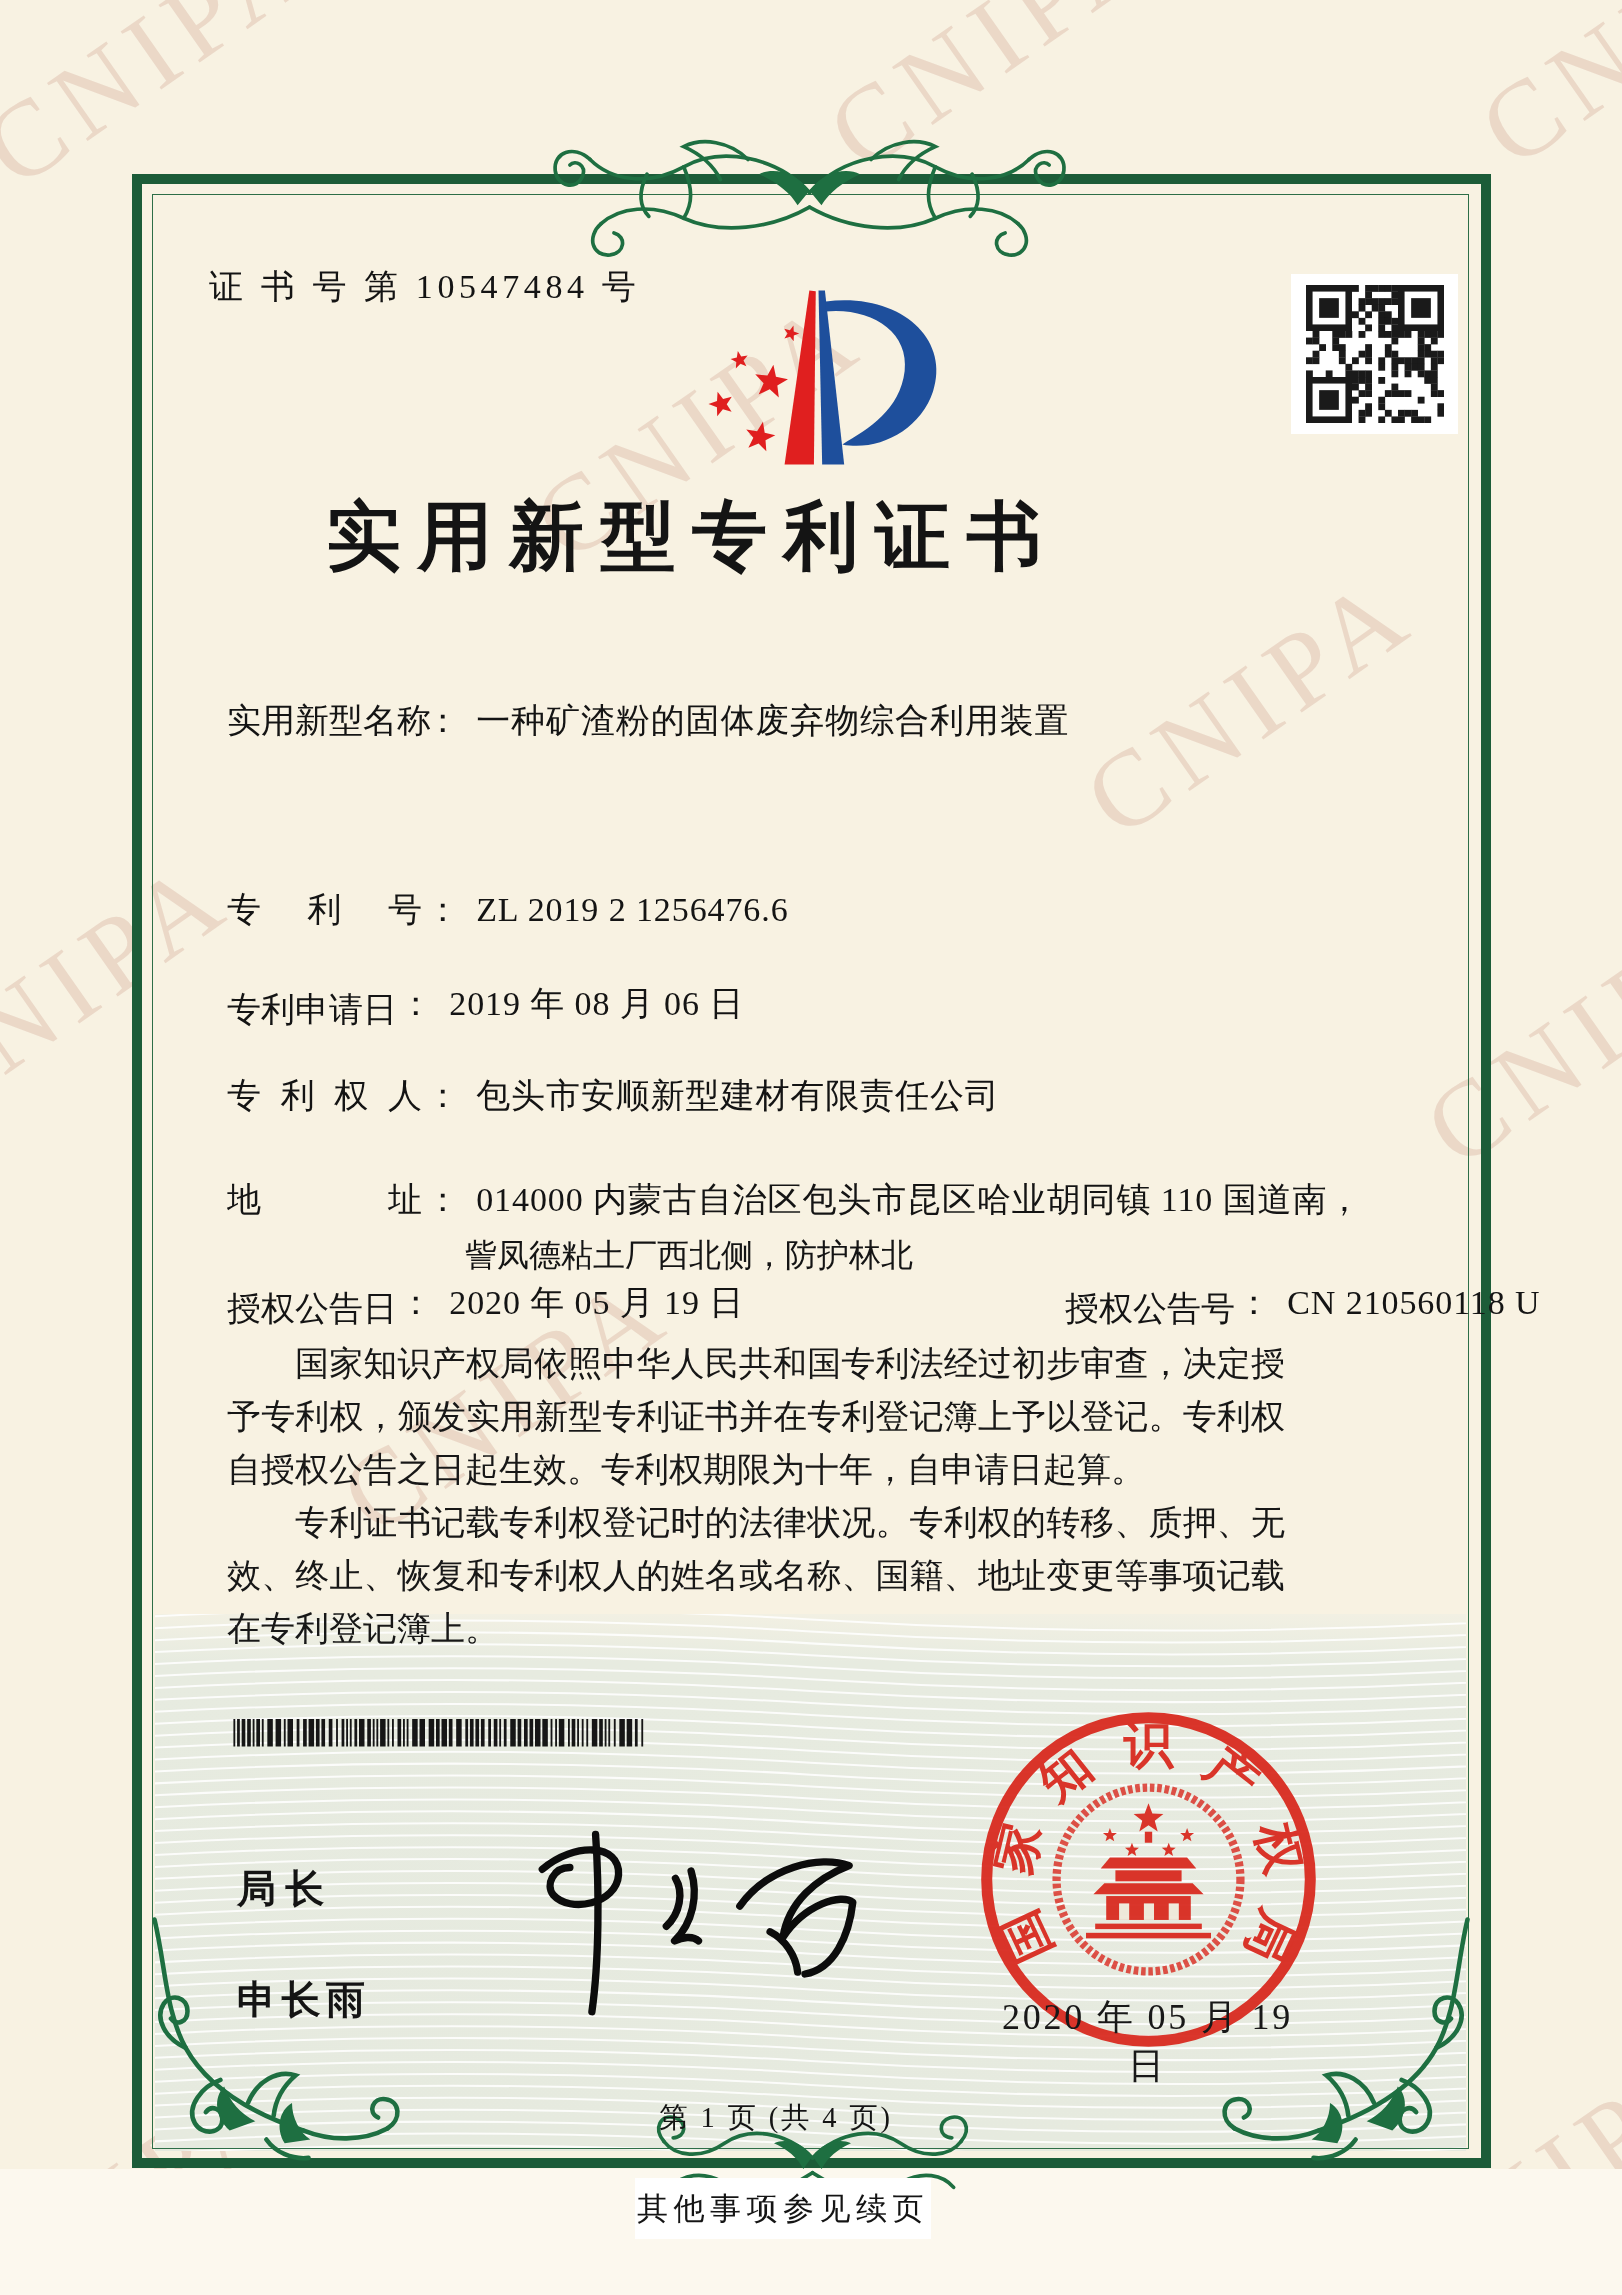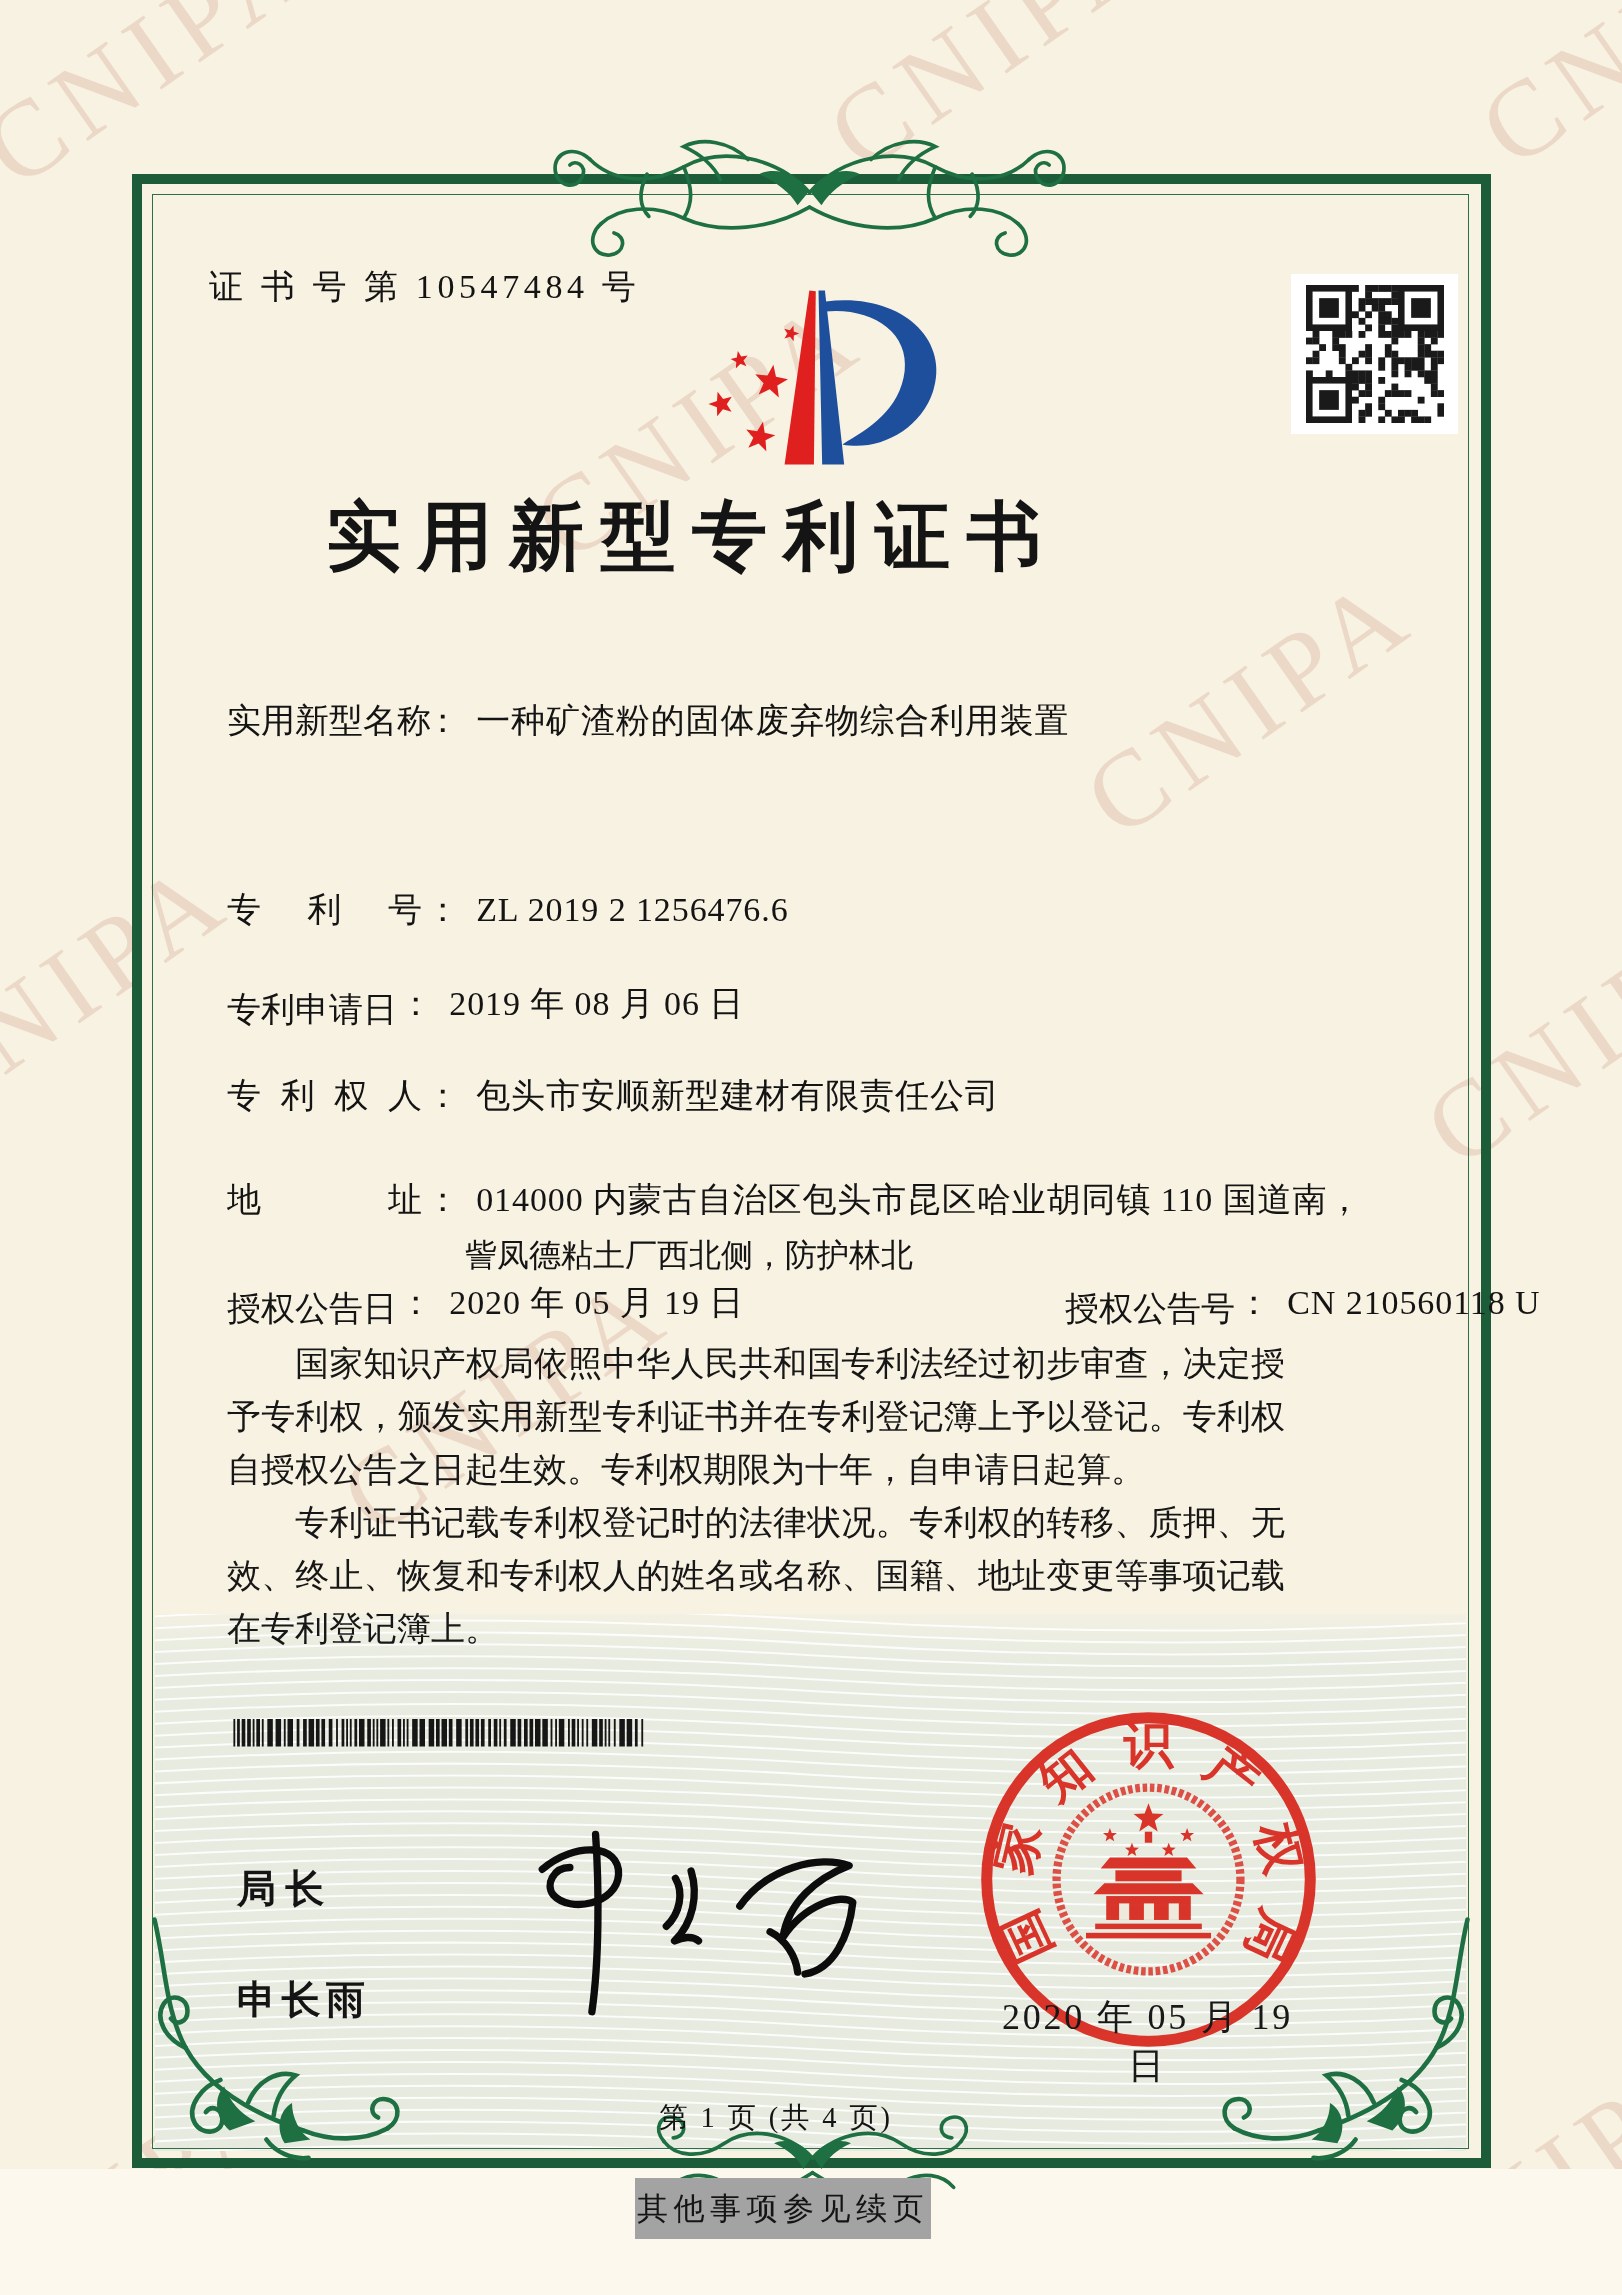--- a/index.html
+++ b/index.html
@@ -47,21 +47,21 @@
   .officer-role{position:absolute;left:237px;top:1862px;z-index:3;
     font-family:"Liberation Sans",sans-serif;font-weight:700;font-size:39px;letter-spacing:9.2px;}
   .officer-name{position:absolute;left:237px;top:1973px;z-index:3;
     font-family:"Liberation Sans",sans-serif;font-weight:700;font-size:39px;letter-spacing:5.5px;}
   .signature{position:absolute;left:478px;top:1814px;z-index:4;}
   .seal{position:absolute;left:972px;top:1703px;z-index:4;}
   .seal-date{position:absolute;left:987px;top:1993px;width:321px;text-align:center;
     font-size:36px;letter-spacing:2.8px;color:#181818;z-index:5;}
   .page-indicator{position:absolute;left:0;top:2099px;width:1552px;text-align:center;
     font-size:28.5px;letter-spacing:2.8px;z-index:3;}
-  .cont-note{position:absolute;left:635px;top:2178px;width:296px;height:61px;background:#a3a3a3;
+  .cont-note{position:absolute;left:635px;top:2178px;width:296px;height:61px;background:#ffffff;
     display:flex;align-items:center;justify-content:center;font-size:31px;letter-spacing:5.5px;z-index:3;}
   .flourish{position:absolute;z-index:3;}
 </style>
 </head>
 <body>
 
 <div class="page">
 
   <div class="wm" style="left:-37px;top:-7.3px">CNIPA</div>
   <div class="wm" style="left:808px;top:-23px">CNIPA</div>

